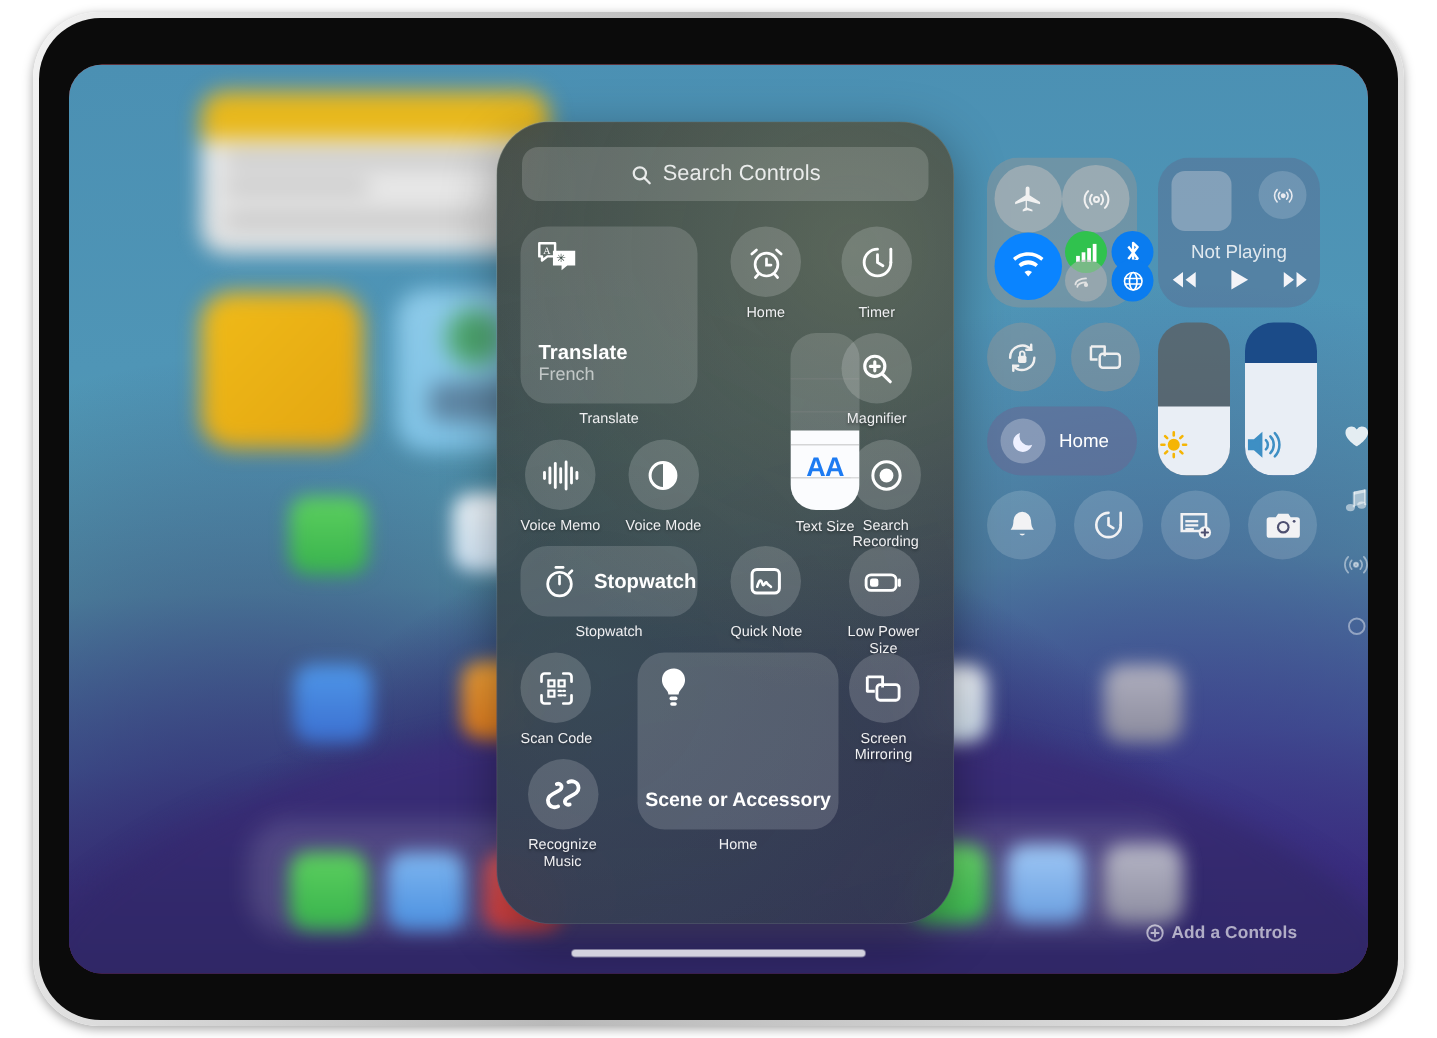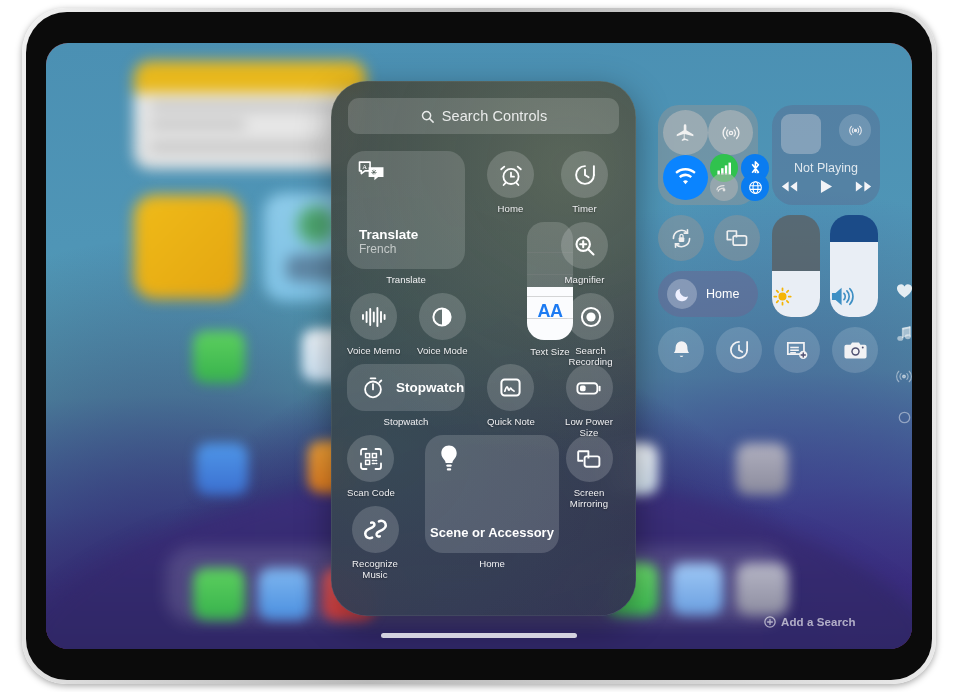--- a/index.html
+++ b/index.html
@@ -567,21 +567,21 @@
       </div>
     </div>
 
     <div class="addctl">
       <span>
         <svg width="12" height="12" viewBox="0 0 14 14" fill="none" stroke="rgba(255,255,255,.6)" stroke-width="1.5" stroke-linecap="round">
           <circle cx="7" cy="7" r="6"></circle>
             <path d="M7 4.2v5.6M4.2 7h5.6"></path>
         </svg>
       </span>
-      <span>Add a Search</span>
+      <span>Add a Controls</span>
     </div>
 
     <div class="rail">
       <span>
         <svg width="17" height="16" viewBox="0 0 18 17" fill="rgba(255,255,255,.85)">
           <path d="M9 15.6S1 10.8 1 5.9A4.3 4.3 0 0 1 9 3.6 4.3 4.3 0 0 1 17 5.9c0 4.9-8 9.7-8 9.7z"></path>
         </svg>
       </span>
       <span>
         <svg width="15" height="17" viewBox="0 0 16 18" fill="rgba(255,255,255,.5)">

